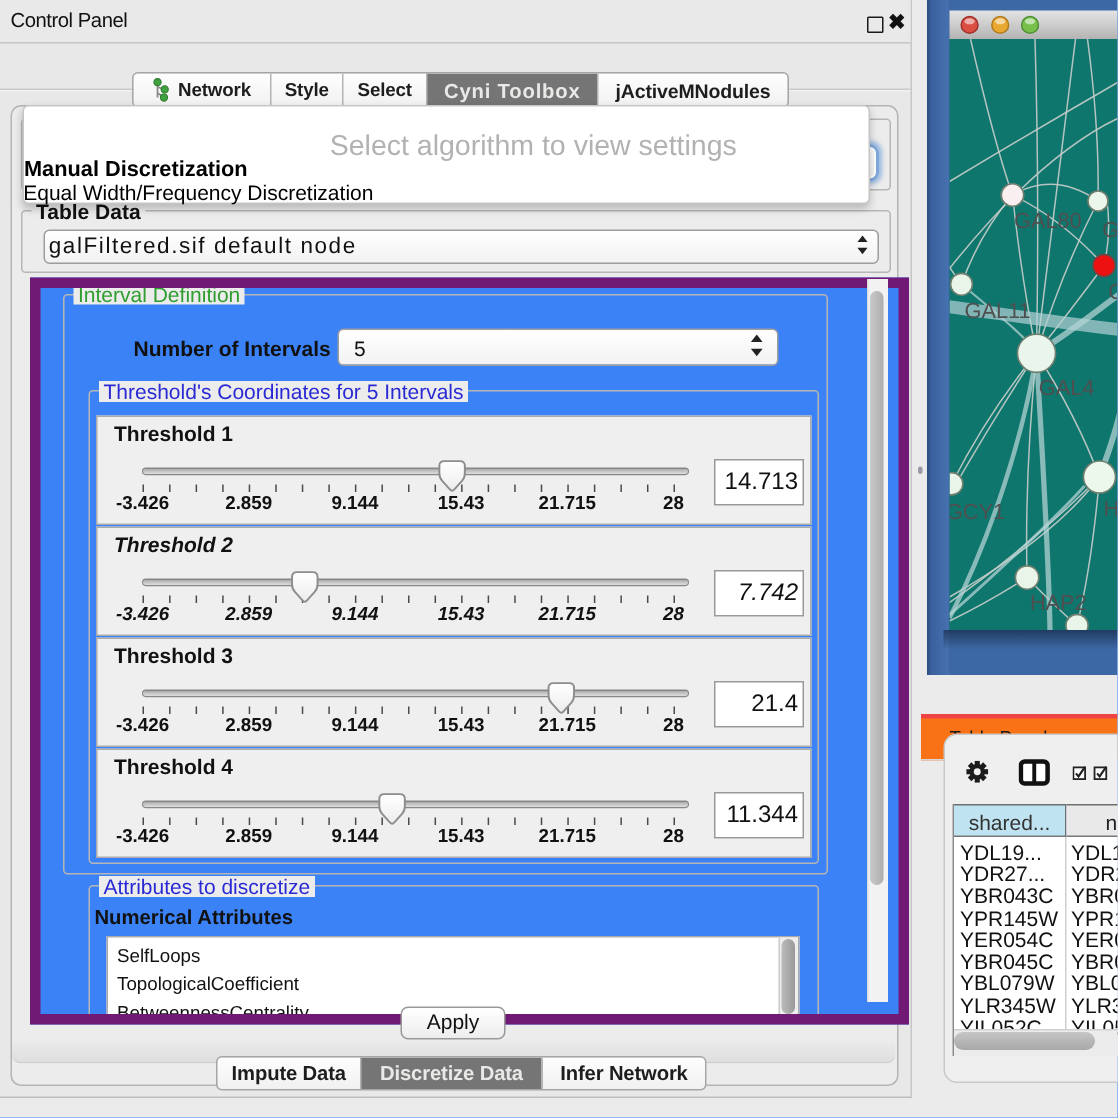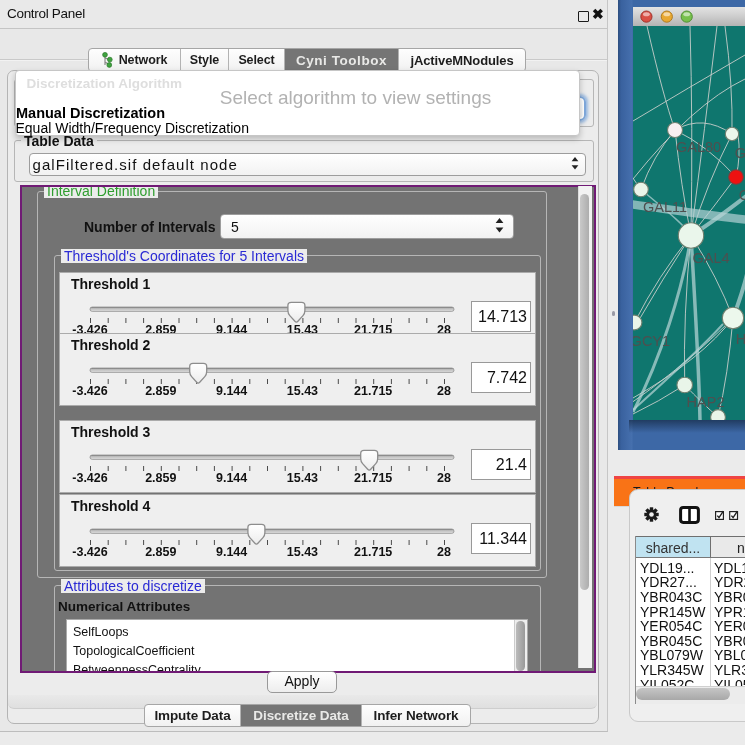--- a/index.html
+++ b/index.html
@@ -30,22 +30,22 @@
   #outerpanel{left:7px;top:70px;width:590px;height:652px;border:1px solid #b4b4b4;
               border-radius:7px;background:#ececec;}
   .group{border:1px solid #b6b6b6;border-radius:3px;}
   .gtitle{position:absolute;font-size:14px;background:#ececec;padding:0 3px;line-height:14px;}
   
   .combo{background:linear-gradient(#ffffff,#f2f2f2);border:1px solid #9d9d9d;
          border-radius:4px;font-size:14px;color:#111;}
   .combo .ctext{position:absolute;left:11px;top:50%;transform:translateY(-50%);}
   .arrows{position:absolute;}
   
-  #viewport{left:20px;top:185px;width:572px;height:484px;border:2px solid #701a75;
-            background:#737373;overflow:hidden;}
+  #viewport{left:20px;top:185px;width:572px;height:484px;border:7px solid #701a75;
+            background:#3b82f6;overflow:hidden;}
   
   .tpanel{position:absolute;left:37px;width:475px;height:71px;border:1px solid #ababab;
           background:#efefef;}
   .tpanel .ptitle{position:absolute;left:11px;top:3px;font-size:14px;font-weight:bold;color:#111;}
   .vbox{position:absolute;left:411px;top:28px;width:55px;height:29px;background:#fff;
         border:1px solid #999;font-size:16px;color:#111;text-align:right;
         line-height:29px;padding-right:3px;}
   
   .sbthumb{background:linear-gradient(90deg,#c9c9c9,#adadad);border-radius:5px;}
   
@@ -167,21 +167,21 @@
         <text x="172.6" y="40" font-size="12.5" font-weight="bold" fill="#111" text-anchor="middle" font-family="Liberation Sans">9.144</text>
         <text x="243.4" y="40" font-size="12.5" font-weight="bold" fill="#111" text-anchor="middle" font-family="Liberation Sans">15.43</text>
         <text x="314.2" y="40" font-size="12.5" font-weight="bold" fill="#111" text-anchor="middle" font-family="Liberation Sans">21.715</text>
         <text x="385.0" y="40" font-size="12.5" font-weight="bold" fill="#111" text-anchor="middle" font-family="Liberation Sans">28</text>
         <g transform="translate(237.4,0)">
           <path d="M -8.5,11.5 Q -8.5,8.4 -5.2,8.4 L 5.2,8.4 Q 8.5,8.4 8.5,11.5 L 8.5,16.5 Q 8.5,19.5 6.6,21.6 L 1.5,27.3 Q 0,29 -1.5,27.3 L -6.6,21.6 Q -8.5,19.5 -8.5,16.5 Z" fill="url(#thg85)" stroke="#8d8d8d" stroke-width="1.3"></path>
         </g>
       </svg>
       <div class="vbox">14.713</div>
     </div>
-<div class="tpanel" style="top:146px;">
+<div class="tpanel" style="top:159px;font-style:italic;">
       <span class="ptitle">Threshold 2</span>
       <svg class="abs" style="left:-1px;top:21px;" width="475" height="47" viewBox="0 0 475 47">
         <defs>
           <linearGradient id="trg159" x1="0" y1="0" x2="0" y2="1">
             <stop offset="0" stop-color="#6f6f6f"></stop>
             <stop offset="0.25" stop-color="#b5b5b5"></stop>
             <stop offset="1" stop-color="#e4e4e4"></stop>
           </linearGradient>
           <linearGradient id="thg159" x1="0" y1="0" x2="0" y2="1">
             <stop offset="0" stop-color="#ffffff"></stop>
@@ -339,21 +339,20 @@
 <div class="abs" style="left:8px;top:695px;width:589px;height:13px;background:linear-gradient(#e9e9e9,#dfdfdf);border-bottom:1px solid #cecece;border-radius:0 0 6px 6px;"></div>
 <div class="abs" id="applybtn">Apply</div>
 
 <div class="abs tstrip" id="bottabs">
   <div class="seg" style="width:95px;">Impute Data</div>
   <div class="seg sel" style="width:120px;">Discretize Data</div>
   <div class="seg" style="width:108px;">Infer Network</div>
 </div>
 
 <div class="abs" id="popup">
-  <div class="abs" style="left:11px;top:5px;font-size:13.5px;font-weight:bold;color:#dedede;">Discretization Algorithm</div>
   <div class="abs" style="left:0;top:16px;width:680px;text-align:center;font-size:19px;color:#b2b2b2;">Select algorithm to view settings</div>
   <div class="abs" style="left:0px;top:49px;font-size:14px;color:#000;">Equal Width/Frequency Discretization</div>
   <div class="abs" style="left:0.5px;top:33.5px;font-size:14.5px;font-weight:bold;color:#000;">Manual Discretization</div>
 </div>
 
 <div class="abs" id="bluepanel"></div>
 <div class="abs" style="left:612px;top:311px;width:3px;height:5px;background:#9a9aa6;border-radius:1.5px;"></div>
 <div class="abs" id="macbar"></div>
 <svg class="abs" style="left:638px;top:8px;" width="60" height="17" viewBox="0 0 60 17">
   <circle cx="8.4" cy="8.6" r="5.6" fill="#d94f44" stroke="#a03028" stroke-width="1"></circle>

